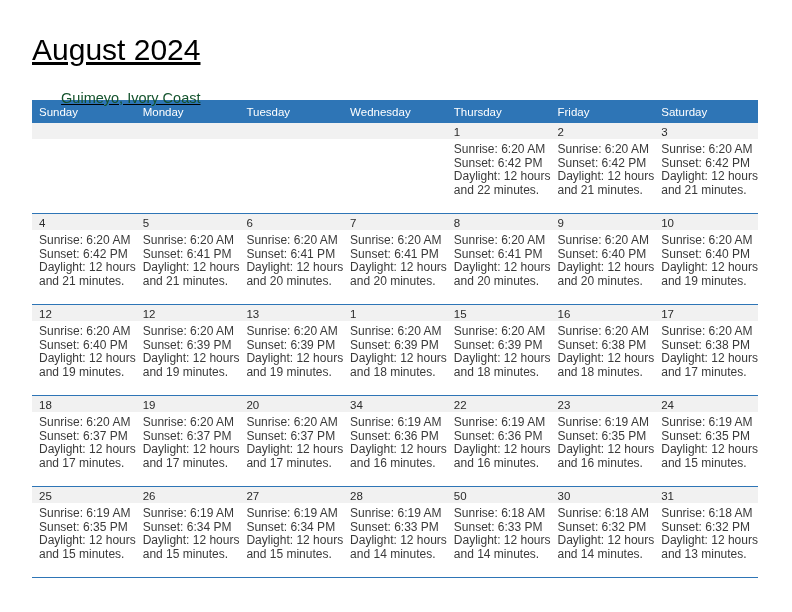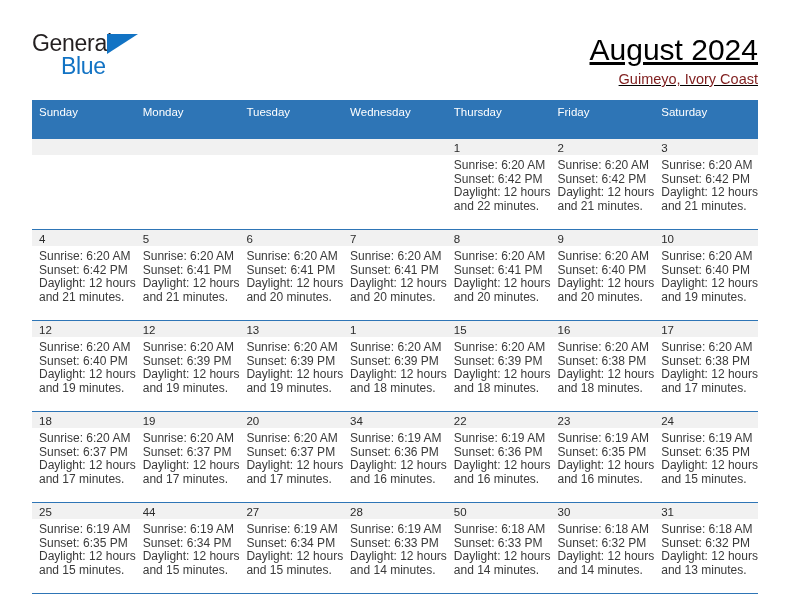--- a/index.html
+++ b/index.html
@@ -69,40 +69,40 @@
   }
   .cal-title {
     font-size: 30px;
     font-weight: normal;
     color: #000000;
     line-height: 36px;
     white-space: nowrap;
   }
   .cal-subtitle {
     font-size: 14.5px;
-    color: #7f1d1d;
+    color: #14532d;
     line-height: 22px;
-    margin-top: 0;
+    margin-top: 19px;
     white-space: nowrap;
   }
 
   
   .calendar {
     margin: 0 34px 0 32px;
     border-collapse: collapse;
     width: 726px;
     table-layout: fixed;
   }
   .calendar th {
     background: #2e75b6;
     color: #ffffff;
     font-weight: normal;
     font-size: 11.5px;
     text-align: left;
-    padding: 5px 0 21px 7px;
+    padding: 5px 0 5px 7px;
     height: 13px;
     border: none;
   }
   .calendar td {
     vertical-align: top;
     padding: 0;
     border: none;
     height: 90px;
     width: 103.71px;
     background: #ffffff;
@@ -139,25 +139,20 @@
     background: #2e75b6;
   }
 </style>
 </head>
 <body>
 
 <div class="page">
 
   <div class="top">
 
-    <div class="logo">
-      <span class="logo-general">General</span>
-      <span class="logo-tri"></span>
-      <span class="logo-blue">Blue</span>
-    </div>
 
     <div class="titles">
       <div class="cal-title">August 2024</div>
       <div class="cal-subtitle">Guimeyo, Ivory Coast</div>
     </div>
 
   </div>
 
   <table class="calendar">
     <thead>
@@ -416,21 +411,21 @@
           <td>
             <div class="daynum-strip">25</div>
             <div class="cell-body">
               <div>Sunrise: 6:19 AM</div>
               <div>Sunset: 6:35 PM</div>
               <div>Daylight: 12 hours</div>
               <div>and 15 minutes.</div>
             </div>
           </td>
           <td>
-            <div class="daynum-strip">44</div>
+            <div class="daynum-strip">26</div>
             <div class="cell-body">
               <div>Sunrise: 6:19 AM</div>
               <div>Sunset: 6:34 PM</div>
               <div>Daylight: 12 hours</div>
               <div>and 15 minutes.</div>
             </div>
           </td>
           <td>
             <div class="daynum-strip">27</div>
             <div class="cell-body">

